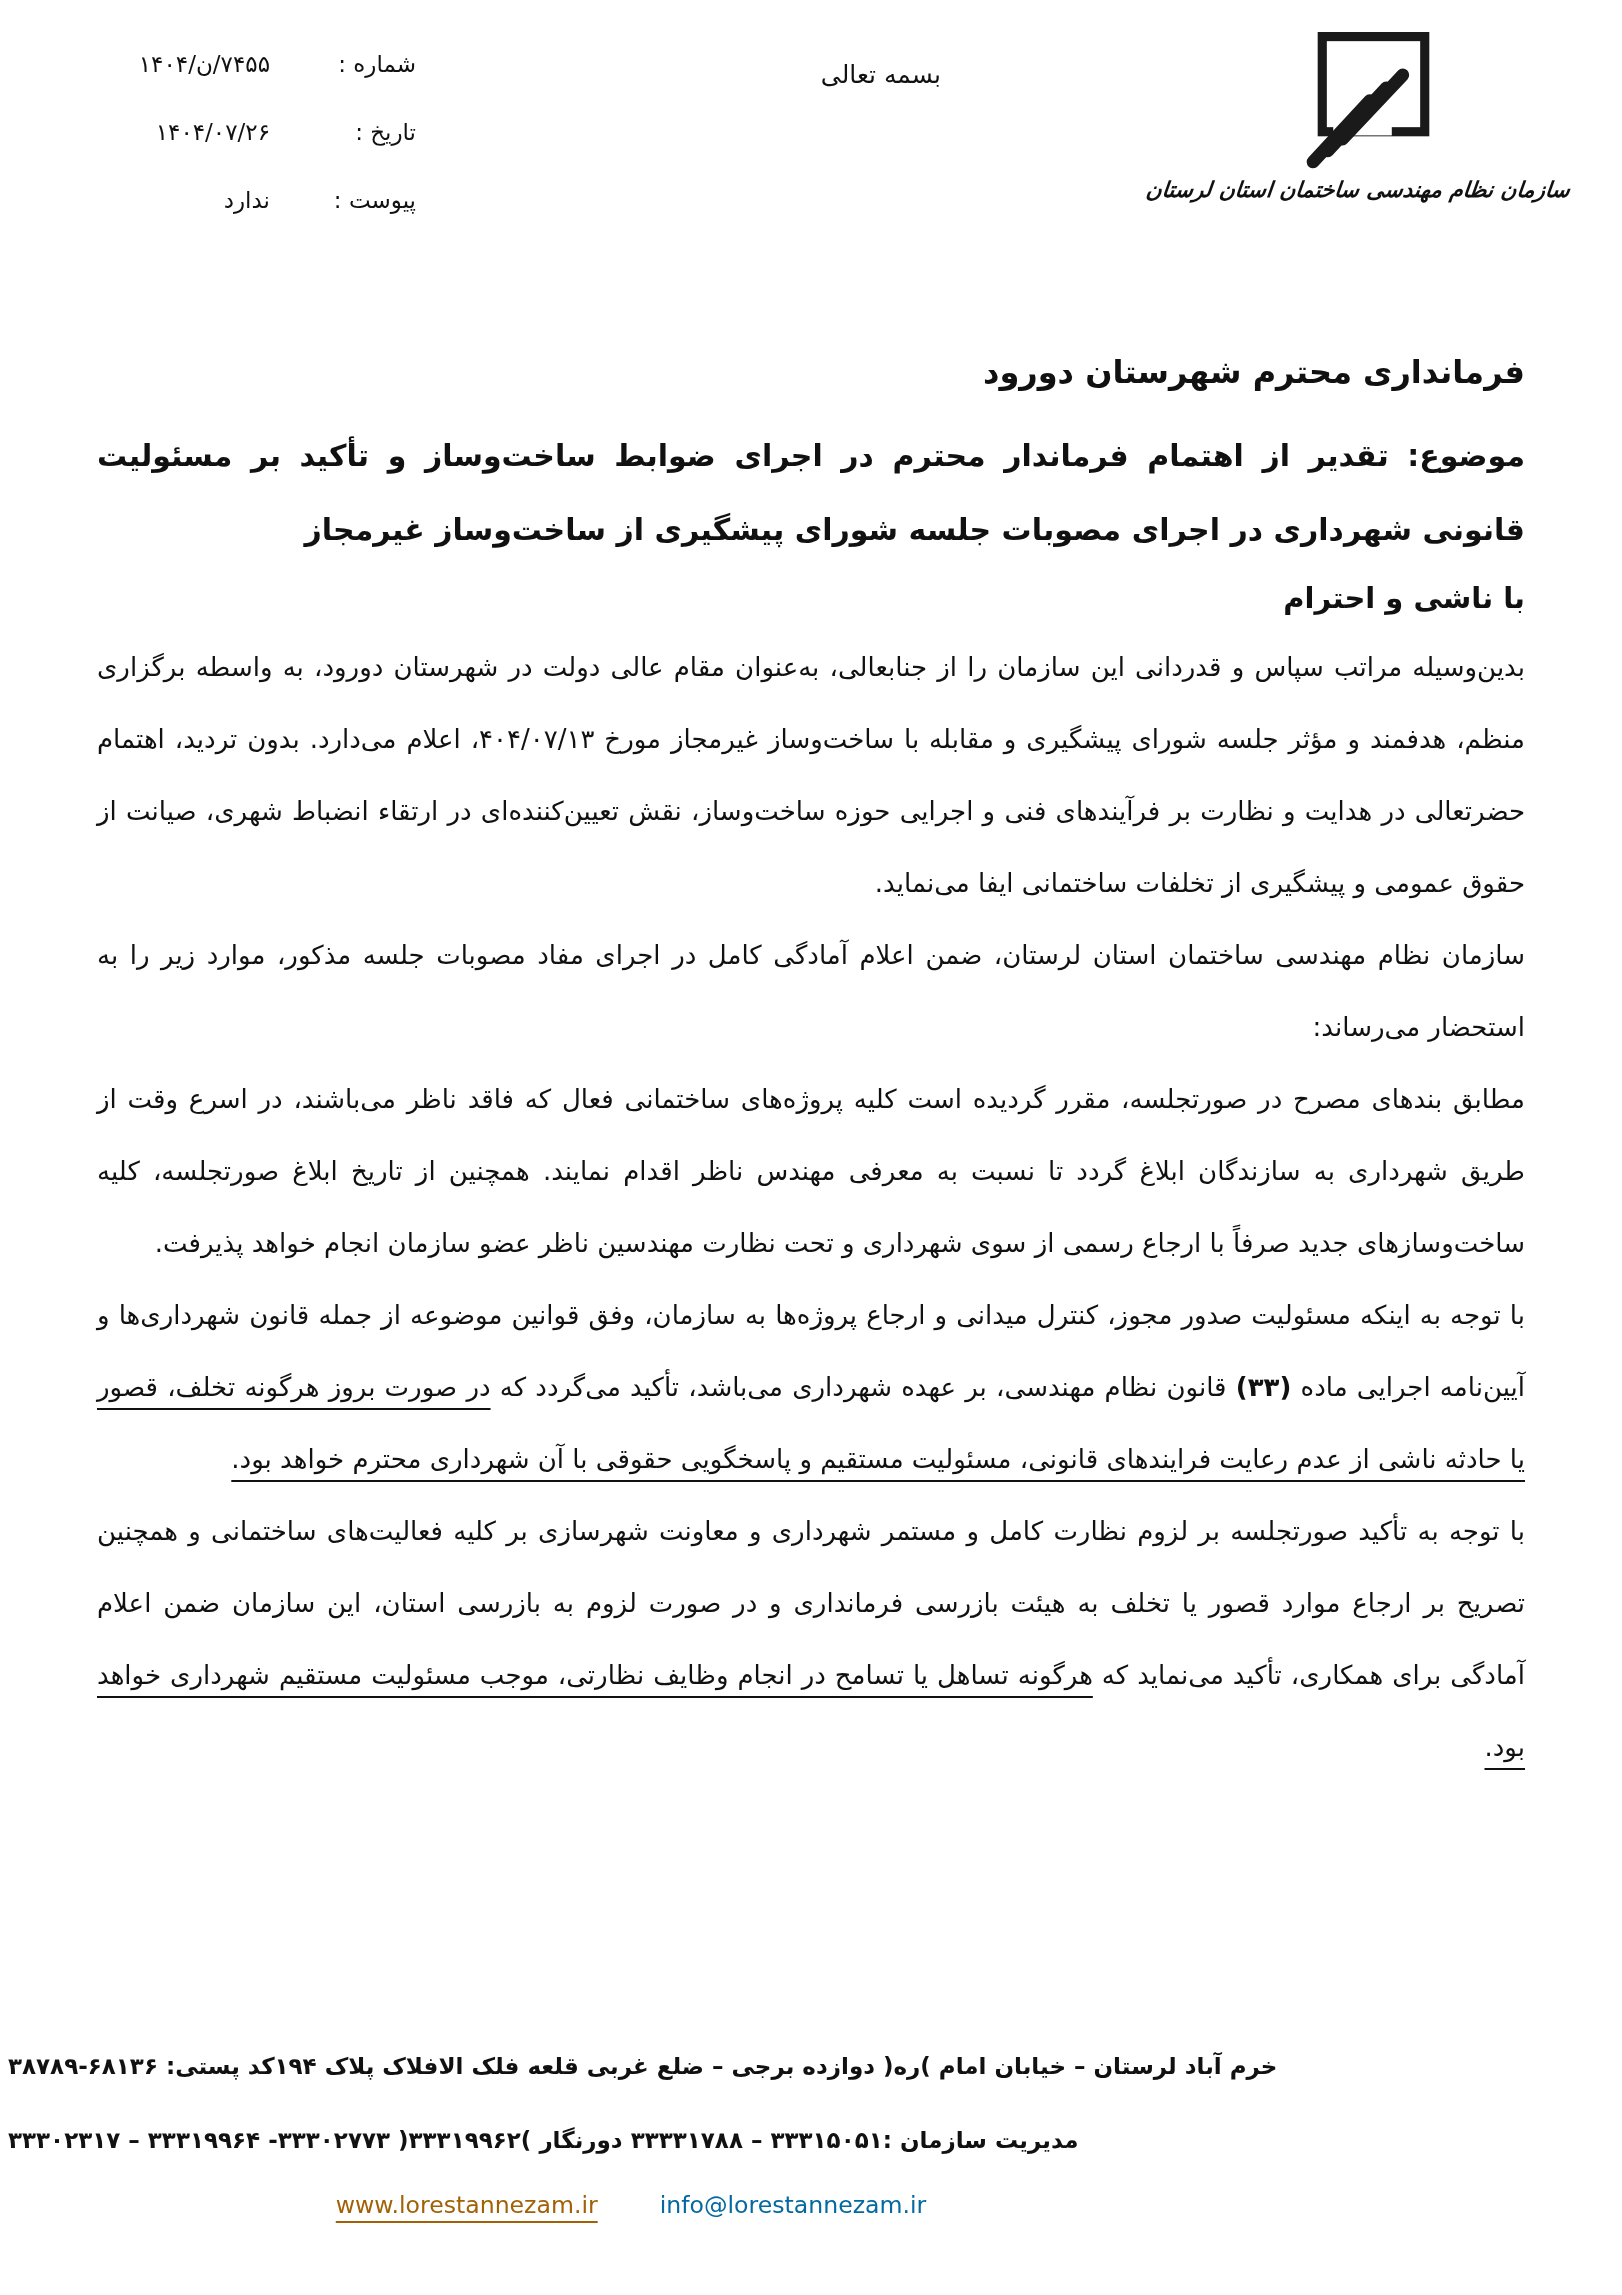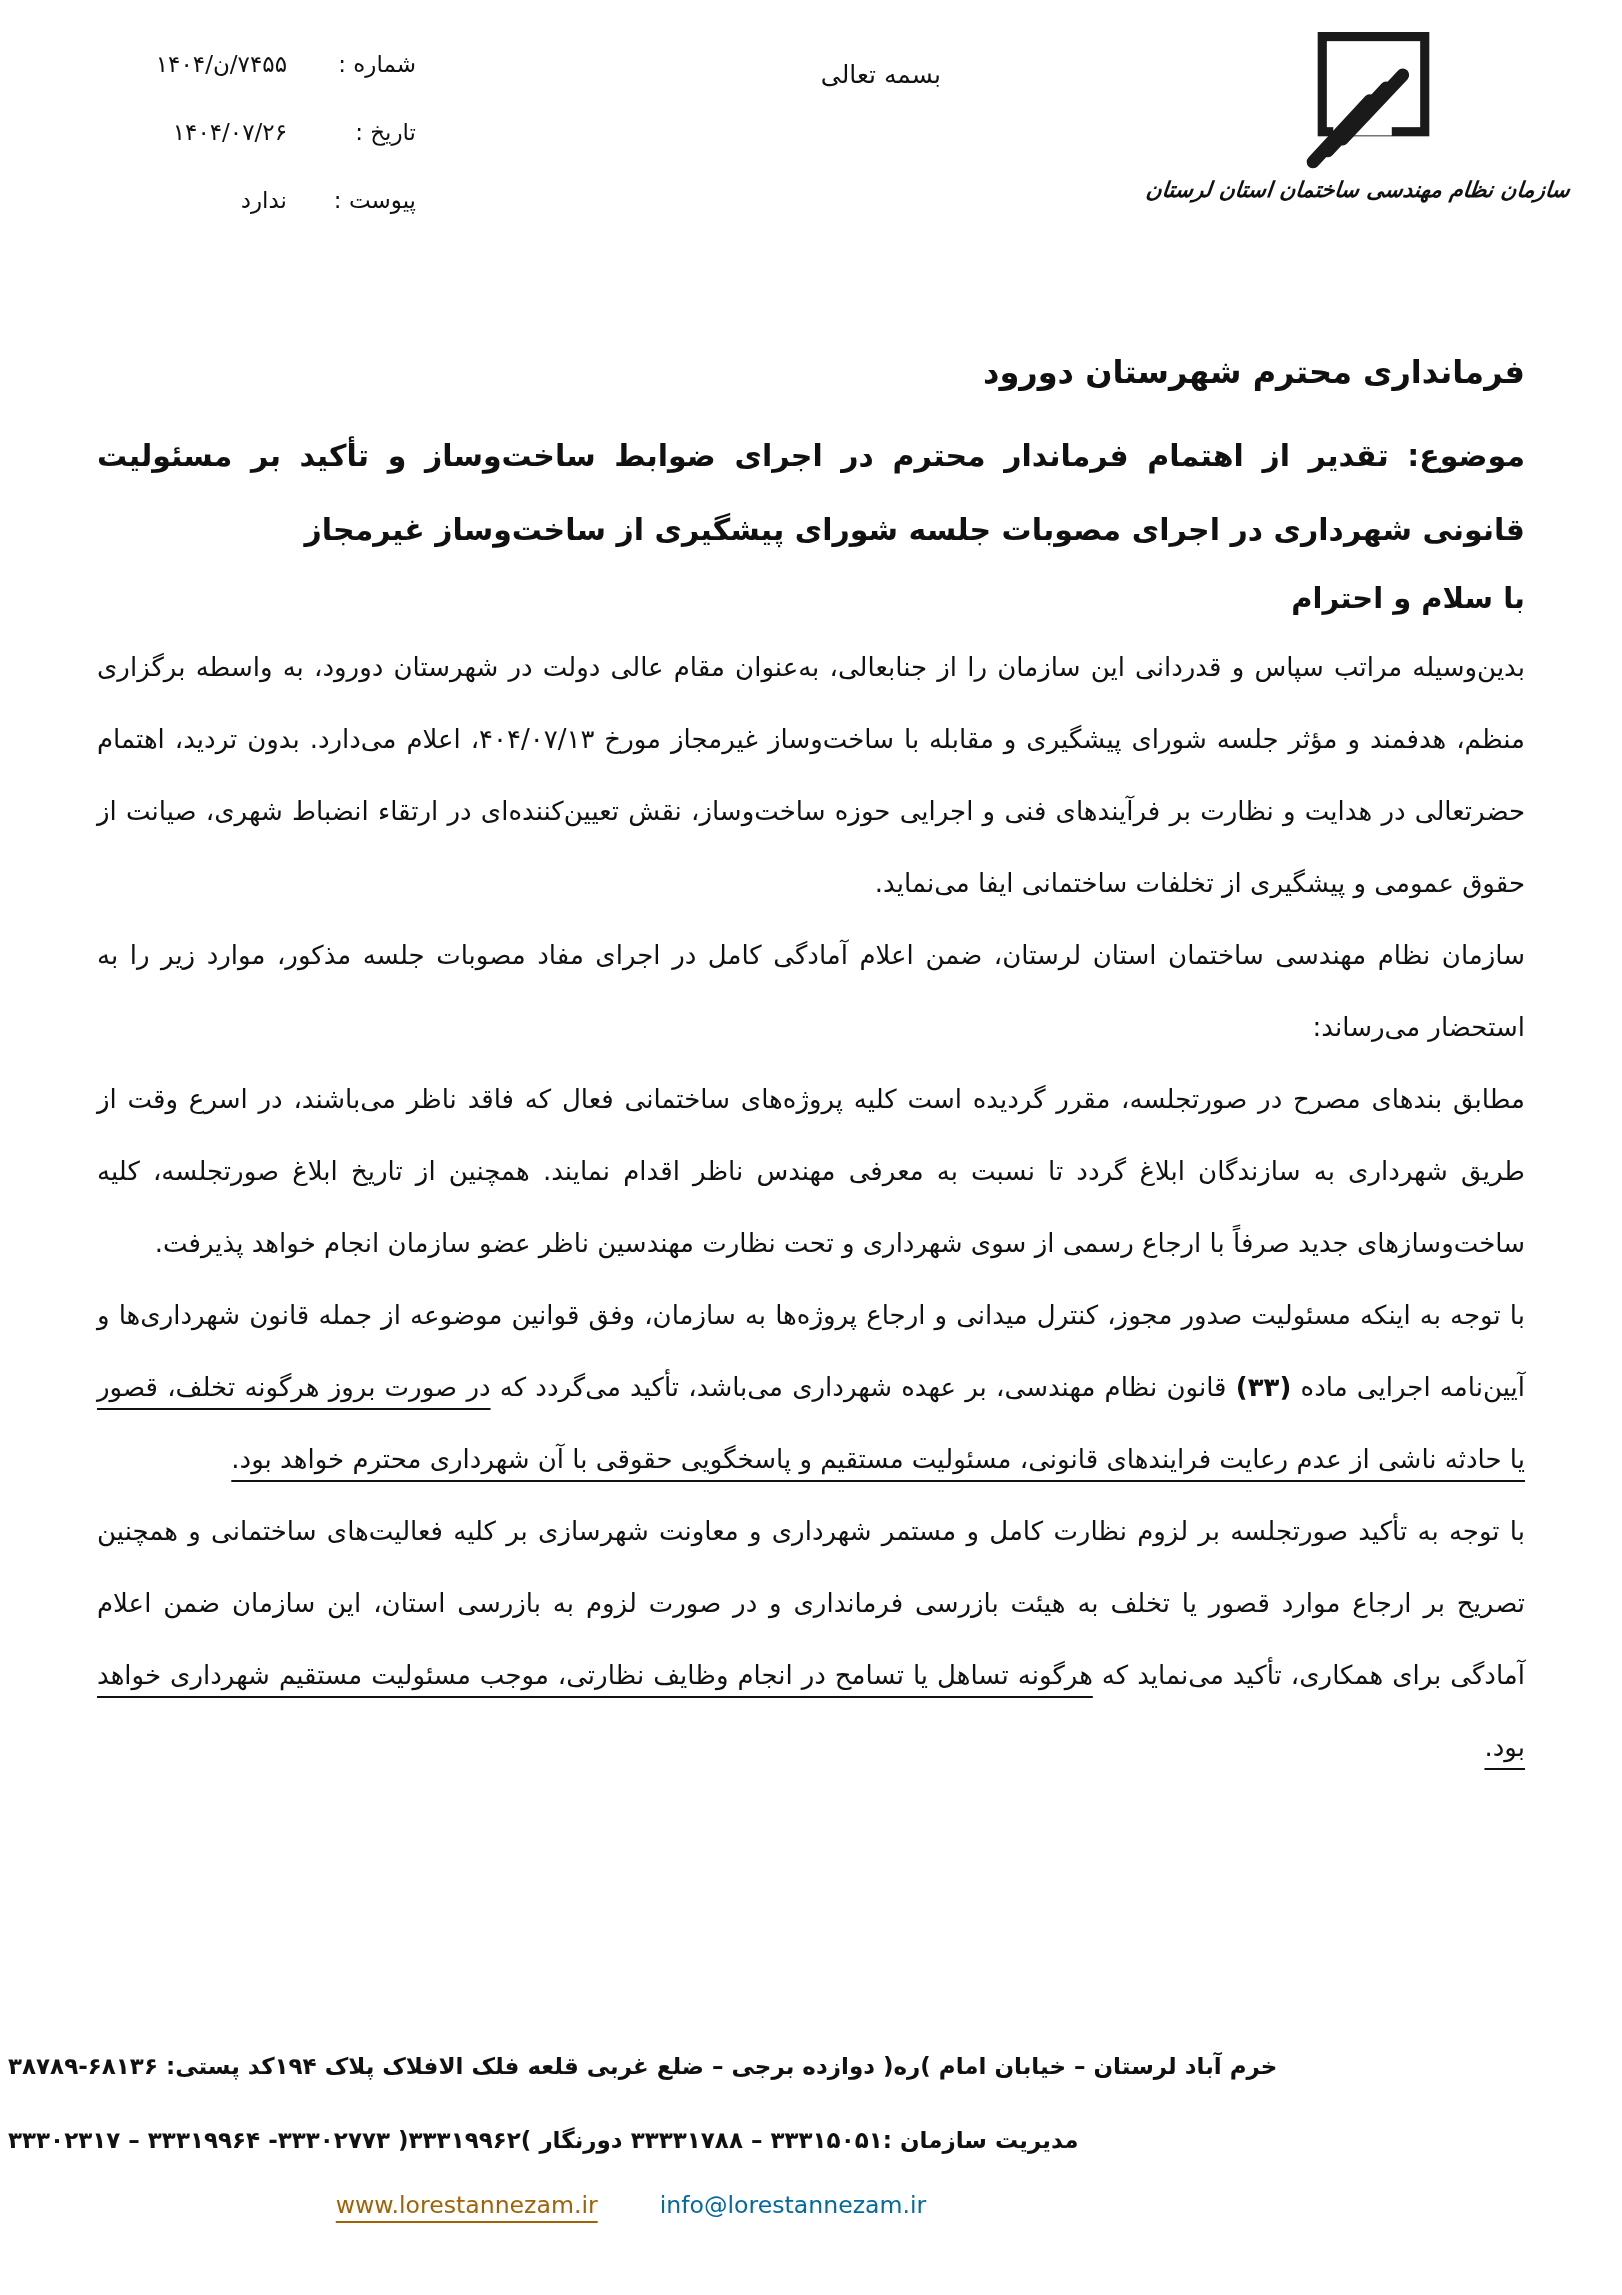--- a/index.html
+++ b/index.html
@@ -9,21 +9,21 @@
     background: #ffffff;
     font-family: "DejaVu Sans", sans-serif;
     color: #111111;
   }
   .page { position: relative; width: 1622px; height: 2295px; background: #fff; direction: rtl; overflow: hidden; }
 
   
   .letterhead { position: relative; height: 288px; }
   .meta { position: absolute; top: 51px; left: 108px; width: 308px; font-size: 23px; direction: rtl; }
   .meta-row { display: flex; gap: 47px; margin-bottom: 42px; align-items: baseline; }
-  .meta-label { min-width: 82px; white-space: nowrap; }
+  .meta-label { min-width: 82px; white-space: nowrap; margin-left: 17px; }
   .meta-value { white-space: nowrap; }
   .bismillah { position: absolute; top: 60px; right: 681px; font-size: 25px; white-space: nowrap; }
   .brand { position: absolute; top: 31px; right: 52px; width: 393px; text-align: center; }
   .brand svg { display: block; margin: 0 auto; }
   .org-name {
     margin-top: 3.9px; font-size: 21.6px; font-weight: bold; font-style: italic;
     white-space: nowrap; transform: skewX(-6deg);
   }
 
   
@@ -95,21 +95,21 @@
     </div>
 
   </header>
 
   <main class="letter">
 
     <h1 class="recipient">فرمانداری محترم شهرستان دورود</h1>
 
     <h2 class="subject">موضوع: تقدیر از اهتمام فرماندار محترم در اجرای ضوابط ساخت‌وساز و تأکید بر مسئولیت قانونی شهرداری در اجرای مصوبات جلسه شورای پیشگیری از ساخت‌وساز غیرمجاز</h2>
 
-    <h3 class="salutation">با سلام و احترام</h3>
+    <h3 class="salutation">با ناشی و احترام</h3>
 
     <div class="bodytext">
 
       <p><span>بدین‌وسیله مراتب سپاس و قدردانی این سازمان را از جنابعالی، به‌عنوان مقام عالی دولت در شهرستان دورود، به واسطه برگزاری منظم، هدفمند و مؤثر جلسه شورای پیشگیری و مقابله با ساخت‌وساز غیرمجاز مورخ ۴۰۴/۰۷/۱۳، اعلام می‌دارد. بدون تردید، اهتمام حضرتعالی در هدایت و نظارت بر فرآیندهای فنی و اجرایی حوزه ساخت‌وساز، نقش تعیین‌کننده‌ای در ارتقاء انضباط شهری، صیانت از حقوق عمومی و پیشگیری از تخلفات ساختمانی ایفا می‌نماید.</span></p>
 
       <p><span>سازمان نظام مهندسی ساختمان استان لرستان، ضمن اعلام آمادگی کامل در اجرای مفاد مصوبات جلسه مذکور، موارد زیر را به استحضار می‌رساند:</span></p>
 
       <p><span>مطابق بندهای مصرح در صورتجلسه، مقرر گردیده است کلیه پروژه‌های ساختمانی فعال که فاقد ناظر می‌باشند، در اسرع وقت از طریق شهرداری به سازندگان ابلاغ گردد تا نسبت به معرفی مهندس ناظر اقدام نمایند. همچنین از تاریخ ابلاغ صورتجلسه، کلیه ساخت‌وسازهای جدید صرفاً با ارجاع رسمی از سوی شهرداری و تحت نظارت مهندسین ناظر عضو سازمان انجام خواهد پذیرفت.</span></p>
 
       <p><span>با توجه به اینکه مسئولیت صدور مجوز، کنترل میدانی و ارجاع پروژه‌ها به سازمان، وفق قوانین موضوعه از جمله قانون شهرداری‌ها و آیین‌نامه اجرایی ماده </span><span class="bold">(۳۳)</span><span> قانون نظام مهندسی، بر عهده شهرداری می‌باشد، تأکید می‌گردد که </span><span class="underlined">در صورت بروز هرگونه تخلف، قصور یا حادثه ناشی از عدم رعایت فرایندهای قانونی، مسئولیت مستقیم و پاسخگویی حقوقی با آن شهرداری محترم خواهد بود.</span></p>

